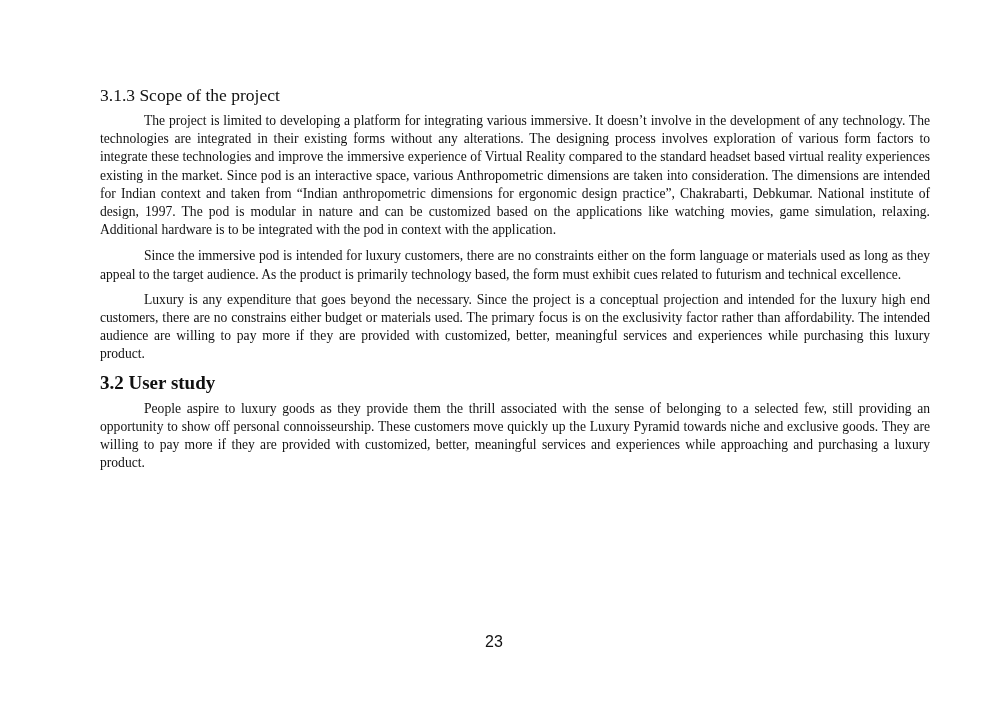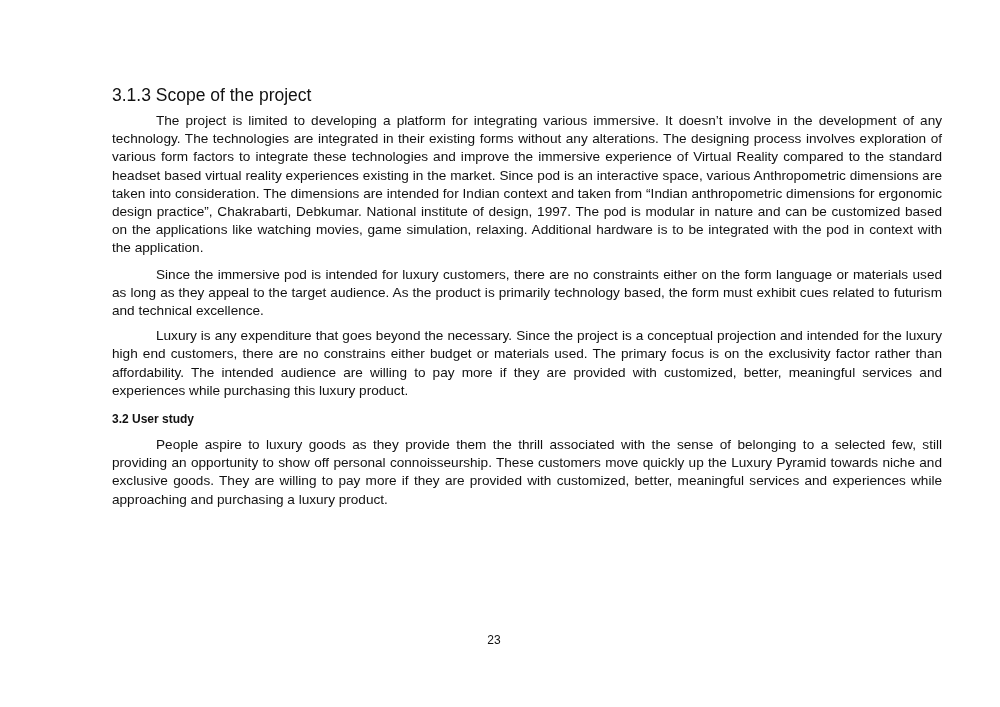--- a/index.html
+++ b/index.html
@@ -17,34 +17,34 @@
     .page {
       position: absolute;
       left: 0;
       top: 0;
       width: 1000px;
       height: 707px;
       background: #ffffff;
     }
     .content {
       position: absolute;
-      left: 112px;
+      left: 100px;
       top: 84px;
       width: 834px;
-      font-family: Liberation Sans, sans-serif;
+      font-family: Liberation Serif, serif;
     }
     .subheading {
       font-size: 17.5px;
       line-height: 22px;
       font-weight: normal;
       margin: 0 0 6px 0;
       color: #111;
     }
     .heading {
-      font-size: 12px;
+      font-size: 19px;
       line-height: 24px;
       font-weight: bold;
       margin: 0 0 5px 0;
       color: #111;
     }
     .para {
       font-size: 13.6px;
       line-height: 18.2px;
       text-align: justify;
       text-indent: 44px;
@@ -52,21 +52,21 @@
       color: #111;
     }
     #s313 { margin-bottom: 8px; }
     .page-number {
       position: absolute;
       top: 633px;
       left: 0;
       width: 988px;
       text-align: center;
       font-family: "Liberation Sans", sans-serif;
-      font-size: 12px;
+      font-size: 16px;
       color: #111;
     }
   </style>
 </head>
 <body>
 
 <div class="page">
   <div class="content">
 
     <div id="s313">

